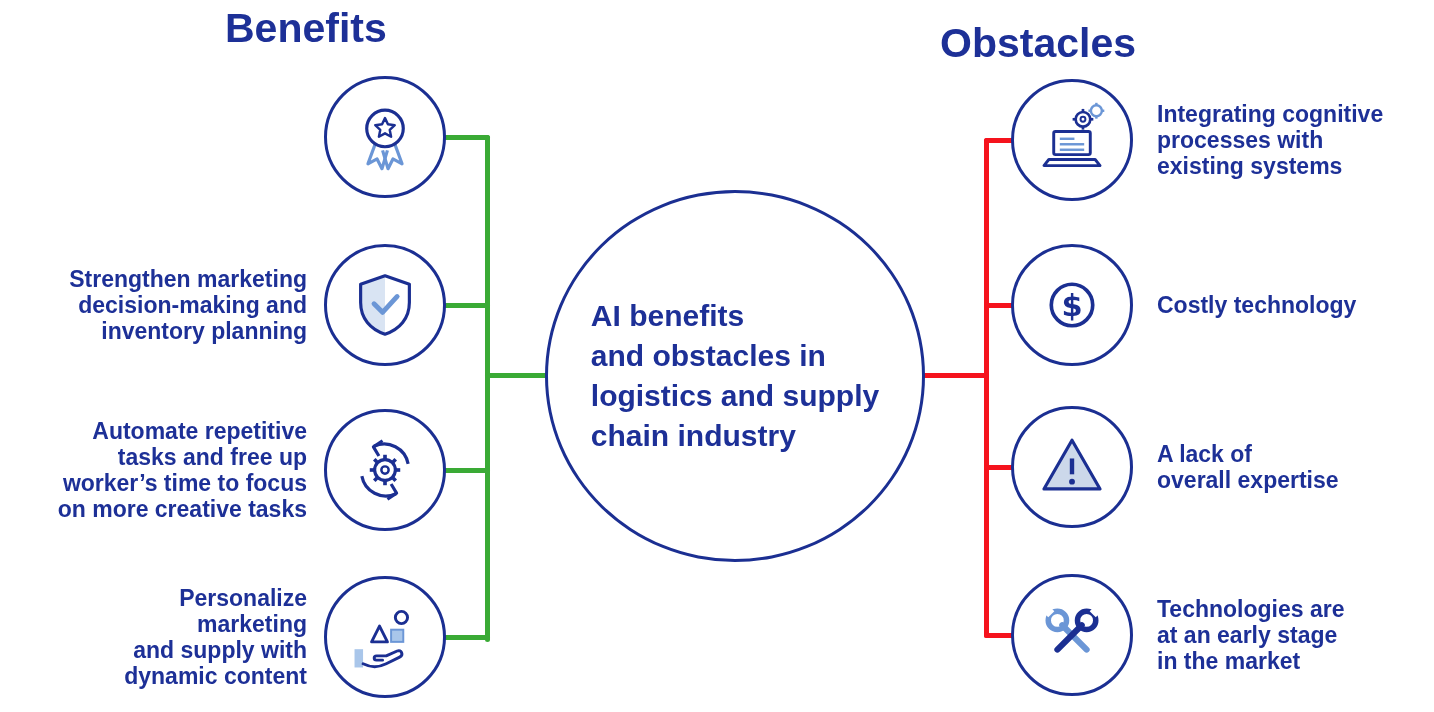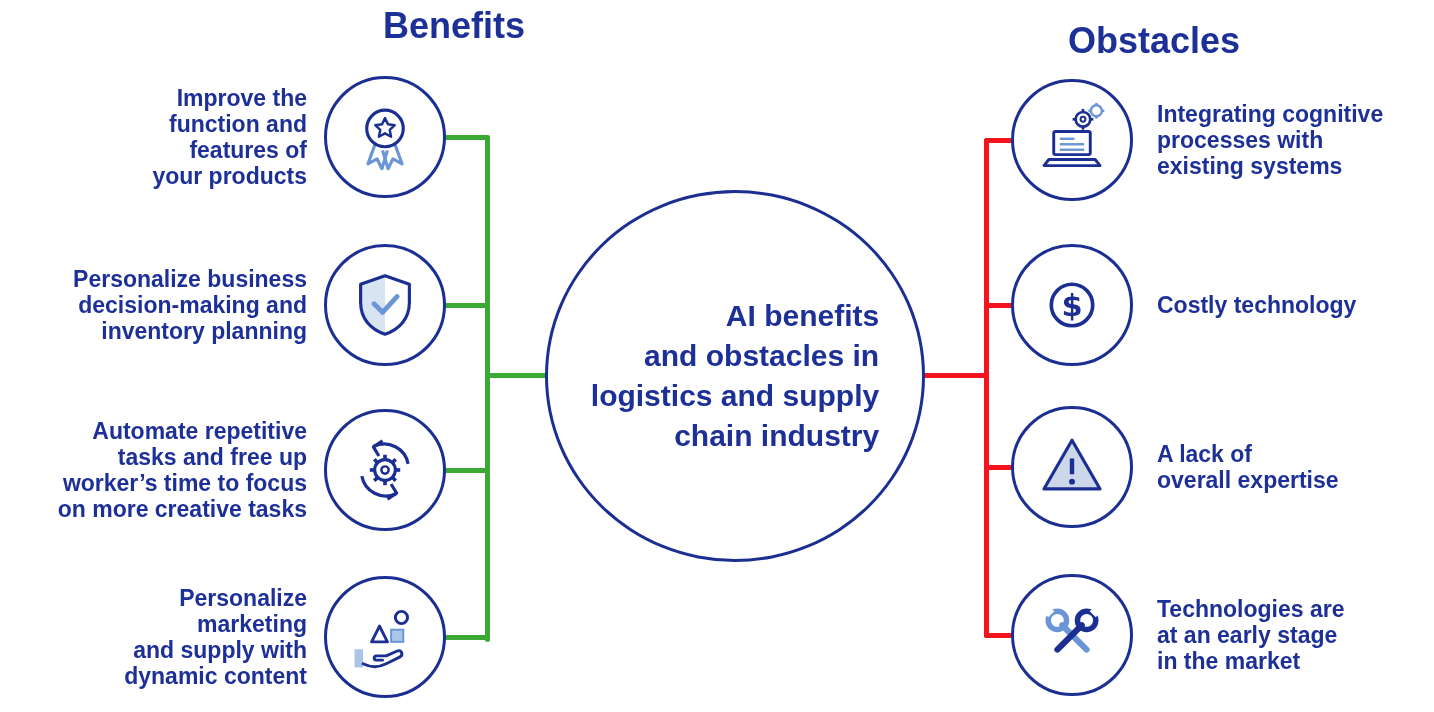--- a/index.html
+++ b/index.html
@@ -9,24 +9,24 @@
   .canvas {
     position: relative;
     width: 1434px;
     height: 712px;
     background: #ffffff;
     overflow: hidden;
   }
 
   .header {
     position: absolute;
-    font-size: 36px;
+    font-size: 41px;
     font-weight: bold;
     color: #1d3097;
-    text-align: right;
+    text-align: left;
   }
 
   .item-text {
     position: absolute;
     font-size: 23px;
     line-height: 26px;
     font-weight: bold;
     color: #1d3097;
     white-space: pre-line;
   }
@@ -61,21 +61,21 @@
     background: #ffffff;
     display: flex;
     align-items: center;
     justify-content: center;
   }
   .center-title {
     font-size: 30px;
     line-height: 40px;
     font-weight: bold;
     color: #1d3097;
-    text-align: right;
+    text-align: left;
     white-space: pre-line;
   }
 </style>
 </head>
 <body>
 
 <div class="canvas">
 
   <div class="header" style="left:225px; top:5px; width:300px;">Benefits</div>
   <div class="header" style="left:940px; top:20px; width:300px;">Obstacles</div>
@@ -94,34 +94,30 @@
   <div class="line red" style="left:984px; top:633px; width:32px; height:5px;"></div>
   <div class="line red" style="left:922px; top:373px; width:67px; height:5px;"></div>
 
   <div class="center-circle">
     <div class="center-title">AI benefits
 and obstacles in
 logistics and supply
 chain industry</div>
   </div>
 
-  <div class="item-text align-right" style="top:85px; right:1127px; width:300px;">Improve the
-function and
-features of
-your products</div>
   <div class="icon-circle" style="left:324px; top:76px;">
     <svg viewBox="0 0 64 64" fill="none">
       <path d="M25 35 L18 54 L25.5 50 L29.5 58 L34 43" stroke="#6b96d6" stroke-width="2.6" stroke-linejoin="round"></path>
       <path d="M39 35 L46 54 L38.5 50 L34.5 58 L30 43" stroke="#6b96d6" stroke-width="2.6" stroke-linejoin="round"></path>
       <circle cx="32" cy="25" r="15" fill="#fff" stroke="#1b2f92" stroke-width="2.6"></circle>
       <path d="M32 16.5 L34.4 21.6 L40 22.3 L35.9 26.2 L37 31.8 L32 29 L27 31.8 L28.1 26.2 L24 22.3 L29.6 21.6 Z" stroke="#1b2f92" stroke-width="2" stroke-linejoin="round"></path>
     </svg>
   </div>
 
-  <div class="item-text align-right" style="top:266px; right:1127px; width:300px;">Personalize business
+  <div class="item-text align-right" style="top:266px; right:1127px; width:300px;">Strengthen marketing
 decision-making and
 inventory planning</div>
   <div class="icon-circle" style="left:324px; top:244px;">
     <svg viewBox="0 0 64 64" fill="none">
       <path d="M32 8 L12 15 V30 C12 43 20 52 32 56 Z" fill="#d9e4f3"></path>
       <path d="M32 8 L52 15 V30 C52 43 44 52 32 56 C20 52 12 43 12 30 V15 Z" stroke="#1b2f92" stroke-width="2.6" stroke-linejoin="round"></path>
       <path d="M23 31 L30 38 L42 25" stroke="#6b96d6" stroke-width="4" stroke-linecap="round" stroke-linejoin="round"></path>
     </svg>
   </div>
 

